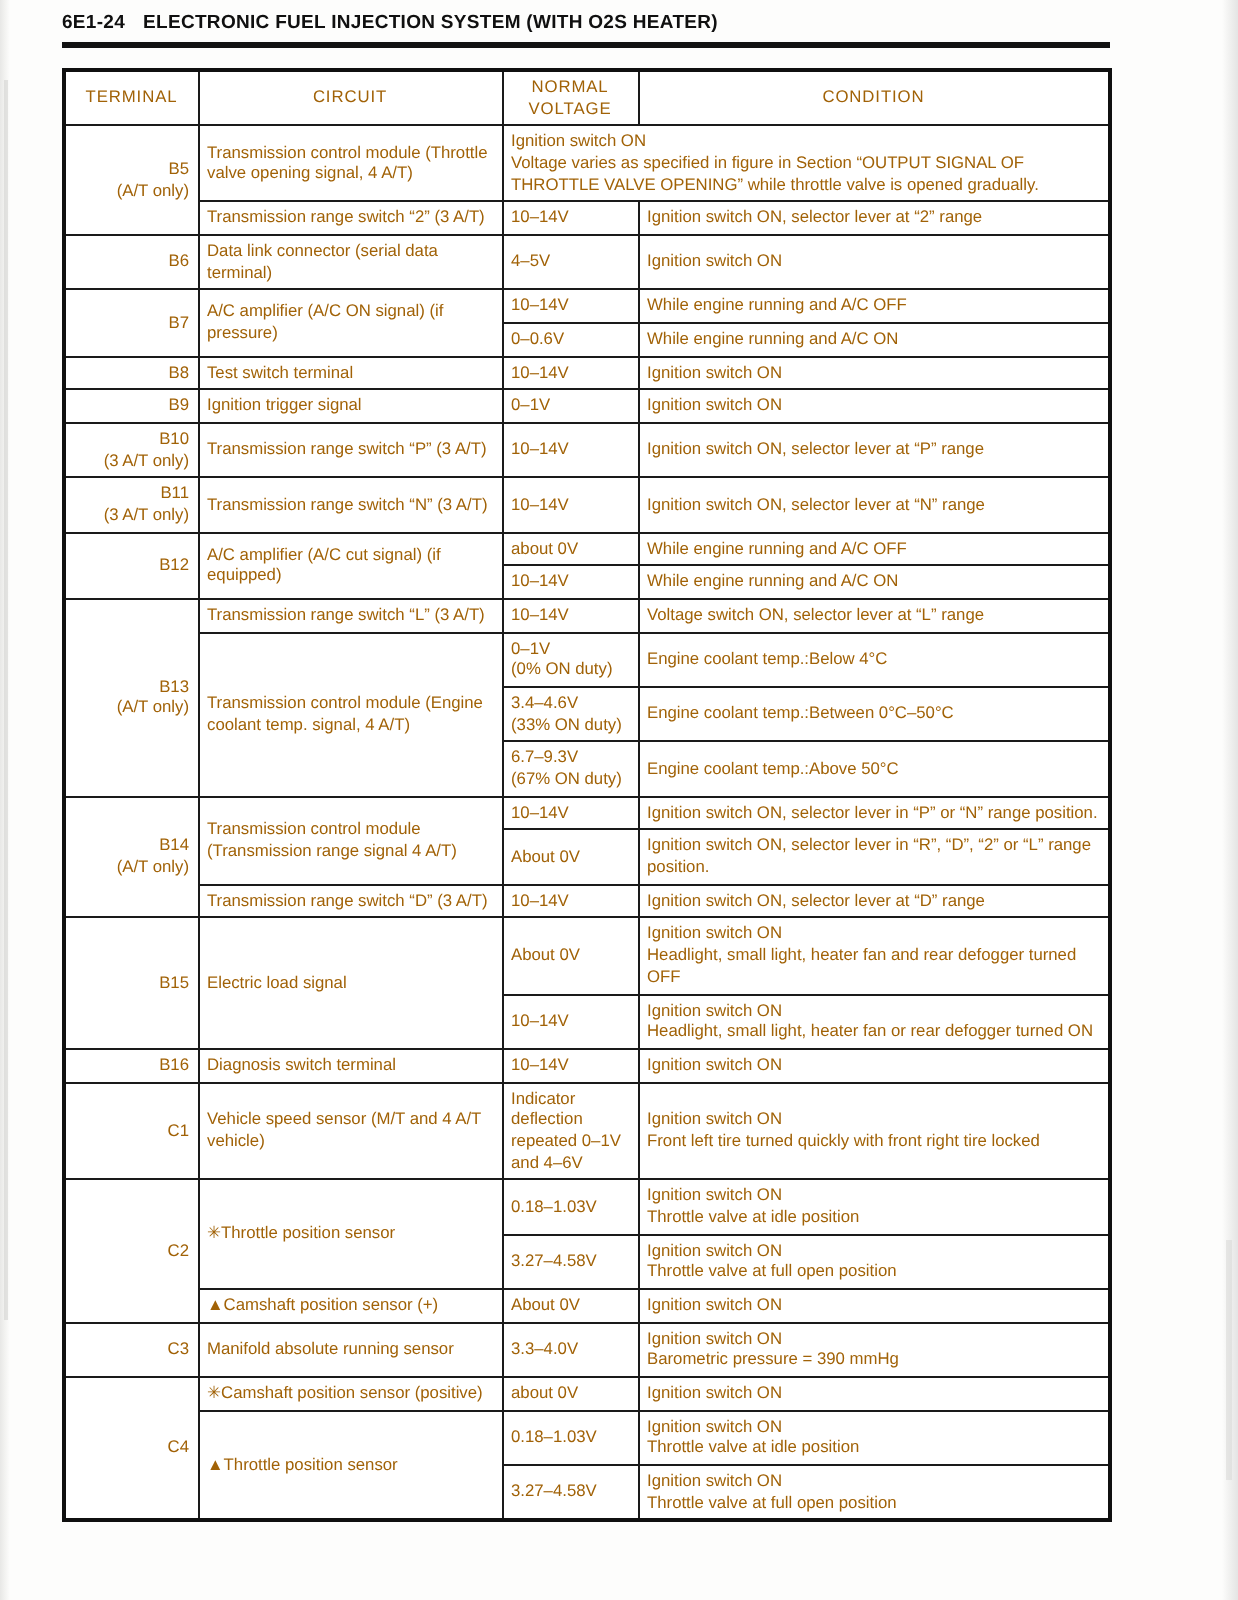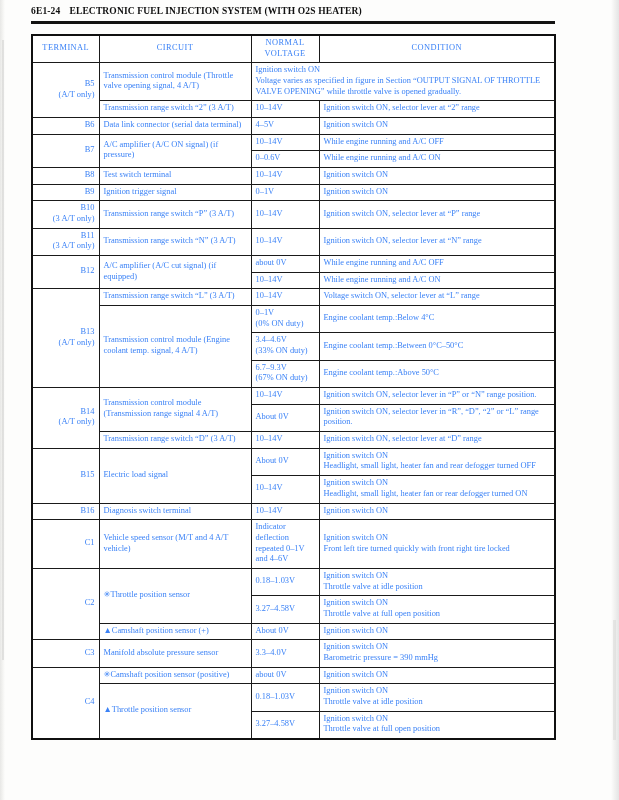--- a/index.html
+++ b/index.html
@@ -13,21 +13,20 @@
     font-family: "Liberation Sans", sans-serif;
     background: #fdfdfc;
     position: relative;
     overflow: hidden;
   }
   .page {
     position: absolute;
     left: 0; top: 0;
     width: 619px; height: 800px;
     background: #fdfdfc;
-    font-family: Liberation Serif, serif;
   }
   
   .scan-edge-left {
     position: absolute; left: 0; top: 0; width: 5px; height: 800px;
     background: linear-gradient(90deg,#e4e4e2 0%, #f2f2f0 55%, #fdfdfc 100%);
     opacity: .85;
   }
   .scan-edge-right {
     position: absolute; right: 0; top: 0; width: 8px; height: 800px;
     background: linear-gradient(270deg,#dedede 0%, #f0f0ef 60%, #fdfdfc 100%);
@@ -64,21 +63,21 @@
   
   .tbl-wrap {
     position: absolute;
     left: 31px; top: 34px;
     width: 523px;
   }
   table.spec {
     border-collapse: collapse;
     width: 523px;
     table-layout: fixed;
-    color: #3b82f6;
+    color: #a16207;
   }
   table.spec td, table.spec th {
     border: 1px solid #1a1a1a;
     padding: 2px 4px 3px 4px;
     font-size: 8.4px;
     line-height: 1.27;
     vertical-align: middle;
     font-weight: normal;
     background: #fff;
   }
@@ -323,21 +322,21 @@
         </td>
       </tr>
       <tr>
         <td class="circ">▲Camshaft position sensor (+)</td>
         <td class="volt">About 0V</td>
         <td class="cond">Ignition switch ON</td>
       </tr>
 
       <tr>
         <td class="term">C3</td>
-        <td class="circ">Manifold absolute pressure sensor</td>
+        <td class="circ">Manifold absolute running sensor</td>
         <td class="volt">3.3–4.0V</td>
         <td class="cond">
           <span class="lineblk">Ignition switch ON</span>
           <span class="lineblk">Barometric pressure = 390 mmHg</span>
         </td>
       </tr>
 
       <tr>
         <td class="term" rowspan="3">C4</td>
         <td class="circ">✳Camshaft position sensor (positive)</td>

